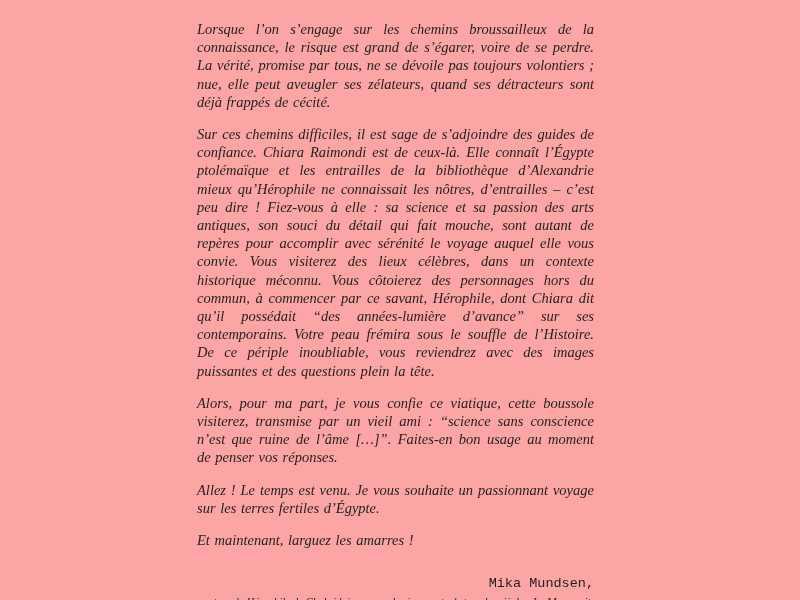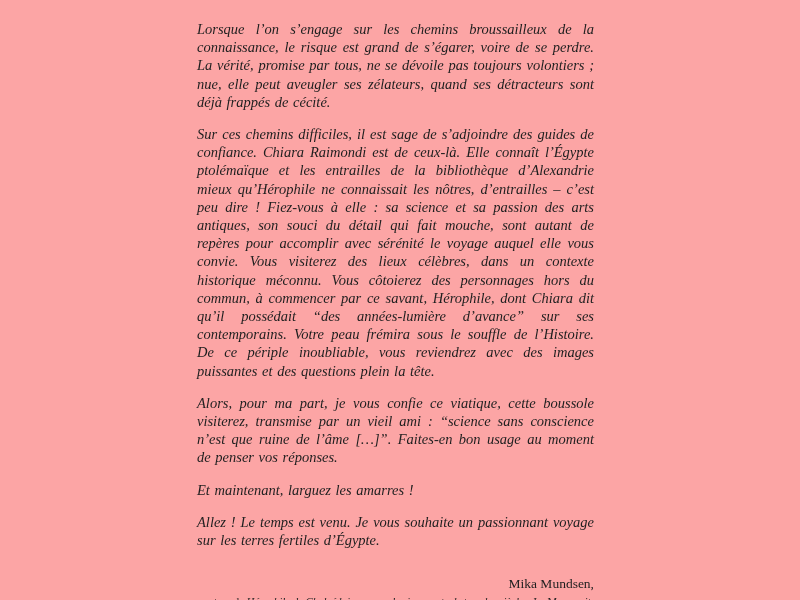--- a/index.html
+++ b/index.html
@@ -29,21 +29,21 @@
     text-align: justify;
     color: #1f1f1f;
     word-spacing: 1px;
   }
   .signature-block {
     margin-top: 26px;
     text-align: right;
     color: #1f1f1f;
   }
   .sig-name {
-    font-family: Liberation Serif, serif;
+    font-family: Liberation Mono, monospace;
     font-style: normal;
     font-size: 13.5px;
     line-height: 17px;
     margin: 0;
   }
   .sig-credit {
     font-family: "Liberation Serif", serif;
     font-style: normal;
     font-size: 10.8px;
     line-height: 15px;
@@ -59,23 +59,23 @@
 
 <div class="sheet">
   <div class="text-block">
 
     <p class="para">Lorsque l’on s’engage sur les chemins broussailleux de la connaissance, le risque est grand de s’égarer, voire de se perdre. La vérité, promise par tous, ne se dévoile pas toujours volontiers ; nue, elle peut aveugler ses zélateurs, quand ses détracteurs sont déjà frappés de cécité.</p>
 
     <p class="para">Sur ces chemins difficiles, il est sage de s’adjoindre des guides de confiance. Chiara Raimondi est de ceux-là. Elle connaît l’Égypte ptolémaïque et les entrailles de la bibliothèque d’Alexandrie mieux qu’Hérophile ne connaissait les nôtres, d’entrailles – c’est peu dire ! Fiez-vous à elle : sa science et sa passion des arts antiques, son souci du détail qui fait mouche, sont autant de repères pour accomplir avec sérénité le voyage auquel elle vous convie. Vous visiterez des lieux célèbres, dans un contexte historique méconnu. Vous côtoierez des personnages hors du commun, à commencer par ce savant, Hérophile, dont Chiara dit qu’il possédait “des années-lumière d’avance” sur ses contemporains. Votre peau frémira sous le souffle de l’Histoire. De ce périple inoubliable, vous reviendrez avec des images puissantes et des questions plein la tête.</p>
 
     <p class="para">Alors, pour ma part, je vous confie ce viatique, cette boussole visiterez, transmise par un vieil ami : “science sans conscience n’est que ruine de l’âme […]”. Faites-en bon usage au moment de penser vos réponses.</p>
 
+    <p class="para">Allez ! Le temps est venu. Je vous souhaite un passionnant voyage sur les terres fertiles d’Égypte.</p>
+
     <p class="para">Et maintenant, larguez les amarres !</p>
-
-    <p class="para">Allez ! Le temps est venu. Je vous souhaite un passionnant voyage sur les terres fertiles d’Égypte.</p>
 
     <div class="signature-block">
       <p class="sig-name">Mika Mundsen,</p>
       <p class="sig-credit"><span>auteur de </span><span class="book-title">Hérophile de Chalcédoine : pour les innocents de tous les siècles</span><span>, Le Manuscrit.</span></p>
     </div>
 
   </div>
 </div>
 
 </body></html>

